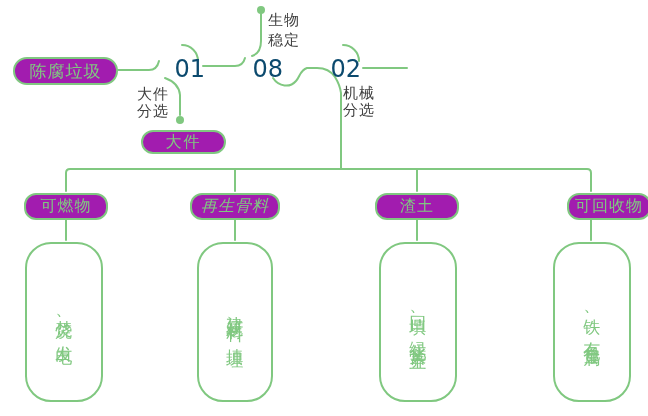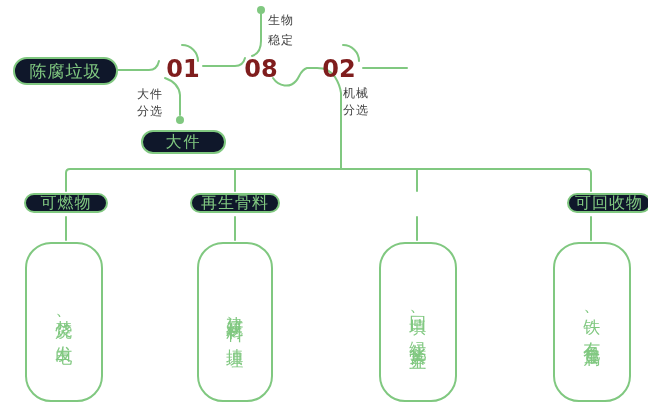--- a/index.html
+++ b/index.html
@@ -4,38 +4,38 @@
 <style>
   html,body{margin:0;padding:0;background:#ffffff;}
   .canvas{
     position:relative;width:648px;height:416px;background:#ffffff;overflow:hidden;
     font-family:"DejaVu Sans","Liberation Sans",sans-serif;
   }
   .lines{position:absolute;left:0;top:0;width:648px;height:416px;}
   .pill{
     position:absolute;box-sizing:border-box;border:2px solid #80c880;border-radius:15px;
     color:#80c880;display:flex;align-items:center;justify-content:center;
-    background:#0f172a;white-space:nowrap;
+    background:#a21caf;white-space:nowrap;
   }
   .pill.source{left:13px;top:57px;width:105px;height:28px;font-size:17px;letter-spacing:1px;}
   .pill.output{left:141px;top:130px;width:85px;height:24px;font-size:16px;letter-spacing:2px;border-radius:12px;}
-  .pill.cat{top:193px;height:20px;font-size:16px;border-radius:12px;letter-spacing:1px;}
+  .pill.cat{top:193px;height:27px;font-size:16px;border-radius:12px;letter-spacing:1px;}
   .pill.cat1{left:24px;width:84px;}
-  .pill.cat2{left:190px;width:90px;}
+  .pill.cat2{left:190px;width:90px;font-style:italic;}
   .pill.cat3{left:375px;width:84px;}
   .pill.cat4{left:567px;width:84px;}
   .stepnum{
-    position:absolute;top:57px;width:44px;text-align:center;color:#7f1d1d;
-    font-size:24px;line-height:24px;font-weight:700;
+    position:absolute;top:57px;width:44px;text-align:right;color:#0c4a6e;
+    font-size:24px;line-height:24px;font-weight:400;
   }
   .num1{left:161px;}
   .num2{left:239px;}
   .num3{left:317px;}
   .plabel{
-    position:absolute;color:#3f3f3f;font-size:12px;line-height:17px;letter-spacing:1px;
+    position:absolute;color:#3f3f3f;font-size:15px;line-height:17px;letter-spacing:1px;
   }
   .plabel span{display:block;}
   .lab1{left:137px;top:86px;}
   .lab2{left:268px;top:10px;line-height:20px;}
   .lab3{left:343px;top:85px;}
   .obox{
     position:absolute;top:242px;height:160px;box-sizing:border-box;
     border:2px solid #80c880;border-radius:26px;background:#ffffff;
     display:flex;align-items:center;justify-content:center;
   }
@@ -108,20 +108,23 @@
   <div class="pill output">
     <span>大件</span>
   </div>
 
   <div class="pill cat cat1">
     <span>可燃物</span>
   </div>
   <div class="pill cat cat2">
     <span>再生骨料</span>
   </div>
+  <div class="pill cat cat3">
+    <span>渣土</span>
+  </div>
   <div class="pill cat cat4">
     <span>可回收物</span>
   </div>
 
   <div class="obox obox1">
     <div class="vtext">焚烧、发电</div>
   </div>
   <div class="obox obox2">
     <div class="vtext">建筑材料、填埋</div>
   </div>

